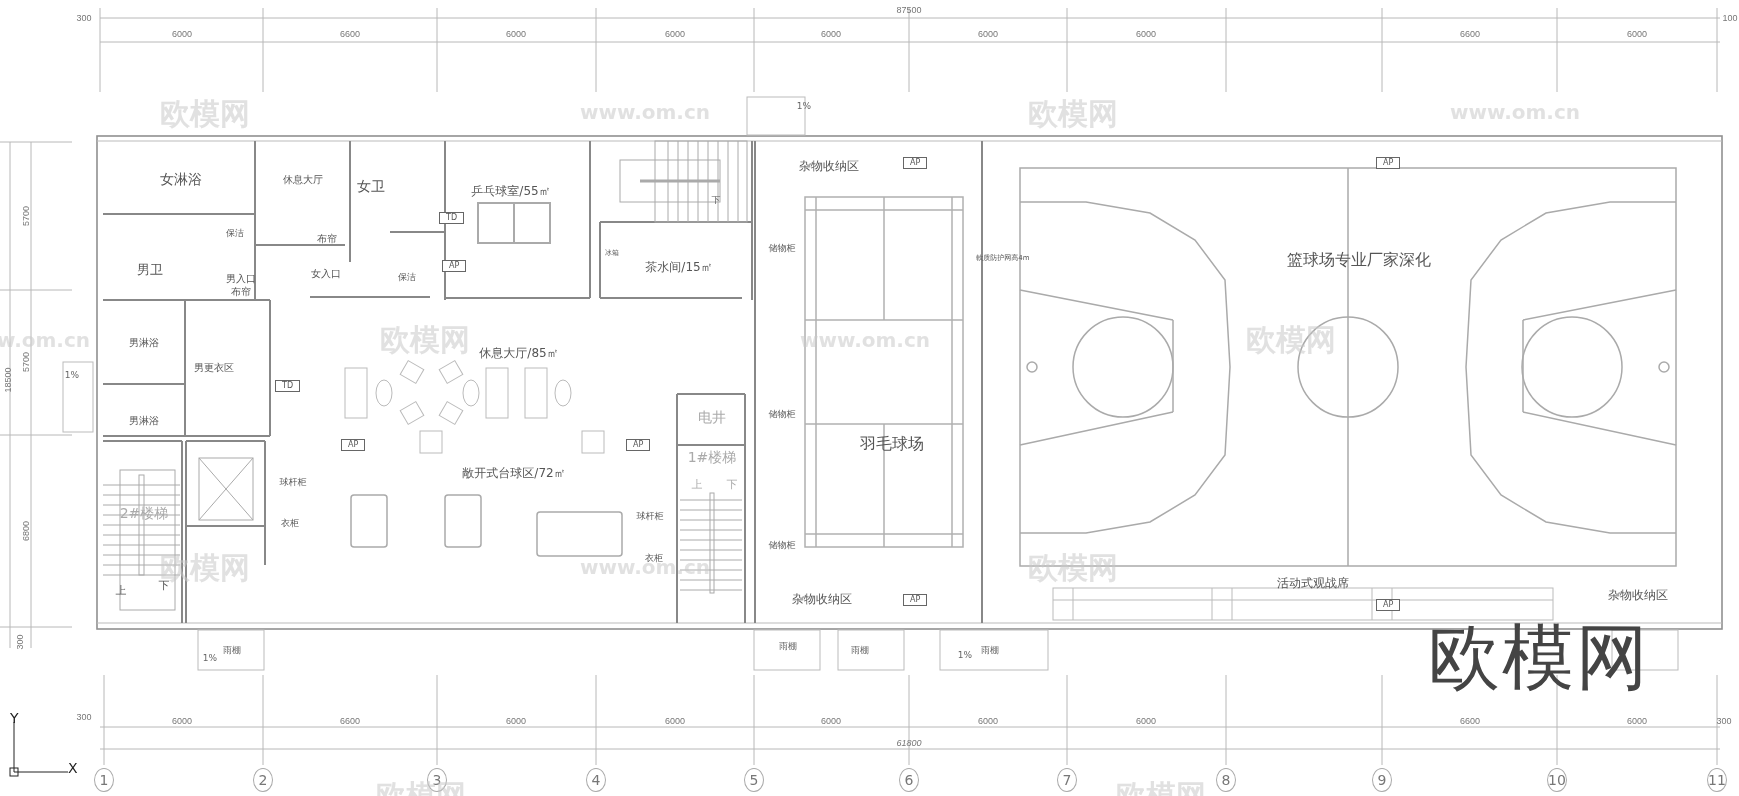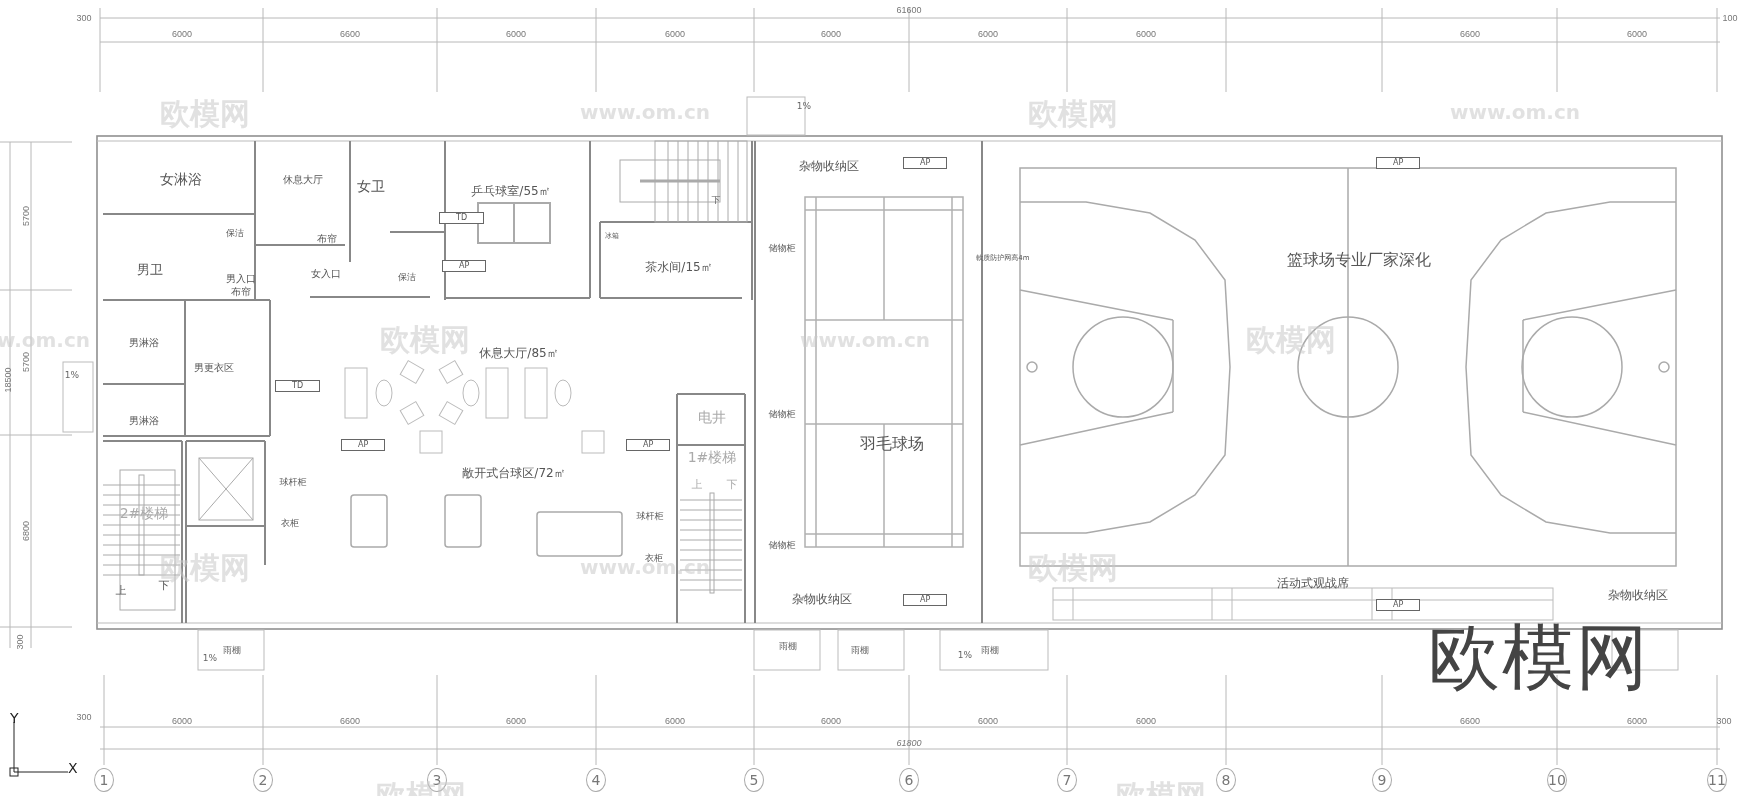--- a/index.html
+++ b/index.html
@@ -3,21 +3,21 @@
 <meta charset="utf-8">
 <style>
   html,body{margin:0;padding:0;background:#ffffff;}
   body{width:1739px;height:796px;overflow:hidden;position:relative;font-family:"DejaVu Sans",sans-serif;}
   #plan{position:absolute;left:0;top:0;width:1739px;height:796px;}
   .lbl{position:absolute;white-space:nowrap;color:#555;font-family:"DejaVu Sans",sans-serif;}
   .dim{position:absolute;white-space:nowrap;color:#777;font-size:9px;font-family:"Liberation Sans Narrow","Liberation Sans",sans-serif;transform:translateX(-50%);}
   .room{font-size:12px;color:#555;transform:translate(-50%,-50%);}
   .room-lg{font-size:16px;color:#555;transform:translate(-50%,-50%);}
   .small{font-size:9px;color:#666;transform:translate(-50%,-50%);}
-  .ap{position:absolute;font-size:8px;color:#555;border:1px solid #666;padding:0 16px;line-height:10px;background:#fff;}
+  .ap{position:absolute;font-size:8px;color:#555;border:1px solid #666;padding:0 6px;line-height:10px;background:#fff;}
   .grid-num{position:absolute;width:18px;height:22px;border:1px solid #aaa;border-radius:50%;font-size:14px;color:#777;text-align:center;line-height:22px;transform:translateX(-50%);background:#fff;}
   .wm{position:absolute;color:rgba(200,200,200,0.55);font-size:30px;font-weight:bold;white-space:nowrap;}
   .wm-url{position:absolute;color:rgba(200,200,200,0.55);font-size:20px;font-weight:bold;white-space:nowrap;}
   .big-wm{position:absolute;color:#444;font-size:72px;white-space:nowrap;letter-spacing:2px;}
   .axis-lbl{position:absolute;font-size:14px;color:#222;}
 </style>
 </head>
 <body>
 
 <svg id="plan" viewBox="0 0 1739 796" xmlns="http://www.w3.org/2000/svg">
@@ -217,21 +217,21 @@
     <rect x="63" y="362" width="30" height="70"></rect>
     <rect x="747" y="97" width="58" height="38"></rect>
     <rect x="198" y="630" width="66" height="40"></rect>
     <rect x="754" y="630" width="66" height="40"></rect>
     <rect x="838" y="630" width="66" height="40"></rect>
     <rect x="940" y="630" width="108" height="40"></rect>
     <rect x="1612" y="630" width="66" height="40"></rect>
   </g>
 </svg>
 
-<span class="dim" style="left:909px;top:5px;">61600</span>
+<span class="dim" style="left:909px;top:5px;">87500</span>
 <span class="dim" style="left:84px;top:13px;">300</span>
 <span class="dim" style="left:1730px;top:13px;">100</span>
 <span class="dim" style="left:182px;top:29px;">6000</span>
 <span class="dim" style="left:350px;top:29px;">6600</span>
 <span class="dim" style="left:516px;top:29px;">6000</span>
 <span class="dim" style="left:675px;top:29px;">6000</span>
 <span class="dim" style="left:831px;top:29px;">6000</span>
 <span class="dim" style="left:988px;top:29px;">6000</span>
 <span class="dim" style="left:1146px;top:29px;">6000</span>
 <span class="dim" style="left:1470px;top:29px;">6600</span>
@@ -273,21 +273,21 @@
 <span class="lbl room" style="left:371px;top:187px;font-size:14px;">女卫</span>
 <span class="lbl room" style="left:511px;top:191px;">乒乓球室/55㎡</span>
 <span class="lbl room" style="left:150px;top:270px;font-size:13px;">男卫</span>
 <span class="lbl room" style="left:241px;top:279px;font-size:10px;">男入口</span>
 <span class="lbl room" style="left:241px;top:292px;font-size:10px;">布帘</span>
 <span class="lbl room" style="left:327px;top:239px;font-size:10px;">布帘</span>
 <span class="lbl room" style="left:326px;top:274px;font-size:10px;">女入口</span>
 <span class="lbl room" style="left:235px;top:233px;font-size:9px;">保洁</span>
 <span class="lbl room" style="left:407px;top:277px;font-size:9px;">保洁</span>
 <span class="lbl room" style="left:679px;top:267px;">茶水间/15㎡</span>
-<span class="lbl room" style="left:612px;top:236px;font-size:7px;text-align:center;">冰箱</span>
+<span class="lbl room" style="left:612px;top:253px;font-size:7px;text-align:center;">冰箱</span>
 <span class="lbl room" style="left:829px;top:166px;">杂物收纳区</span>
 <span class="lbl room" style="left:144px;top:343px;font-size:10px;">男淋浴</span>
 <span class="lbl room" style="left:214px;top:368px;font-size:10px;">男更衣区</span>
 <span class="lbl room" style="left:144px;top:421px;font-size:10px;">男淋浴</span>
 <span class="lbl room" style="left:519px;top:353px;">休息大厅/85㎡</span>
 <span class="lbl room" style="left:514px;top:473px;">敞开式台球区/72㎡</span>
 <span class="lbl room" style="left:293px;top:482px;font-size:9px;">球杆柜</span>
 <span class="lbl room" style="left:290px;top:523px;font-size:9px;">衣柜</span>
 <span class="lbl room" style="left:650px;top:516px;font-size:9px;">球杆柜</span>
 <span class="lbl room" style="left:654px;top:558px;font-size:9px;">衣柜</span>

